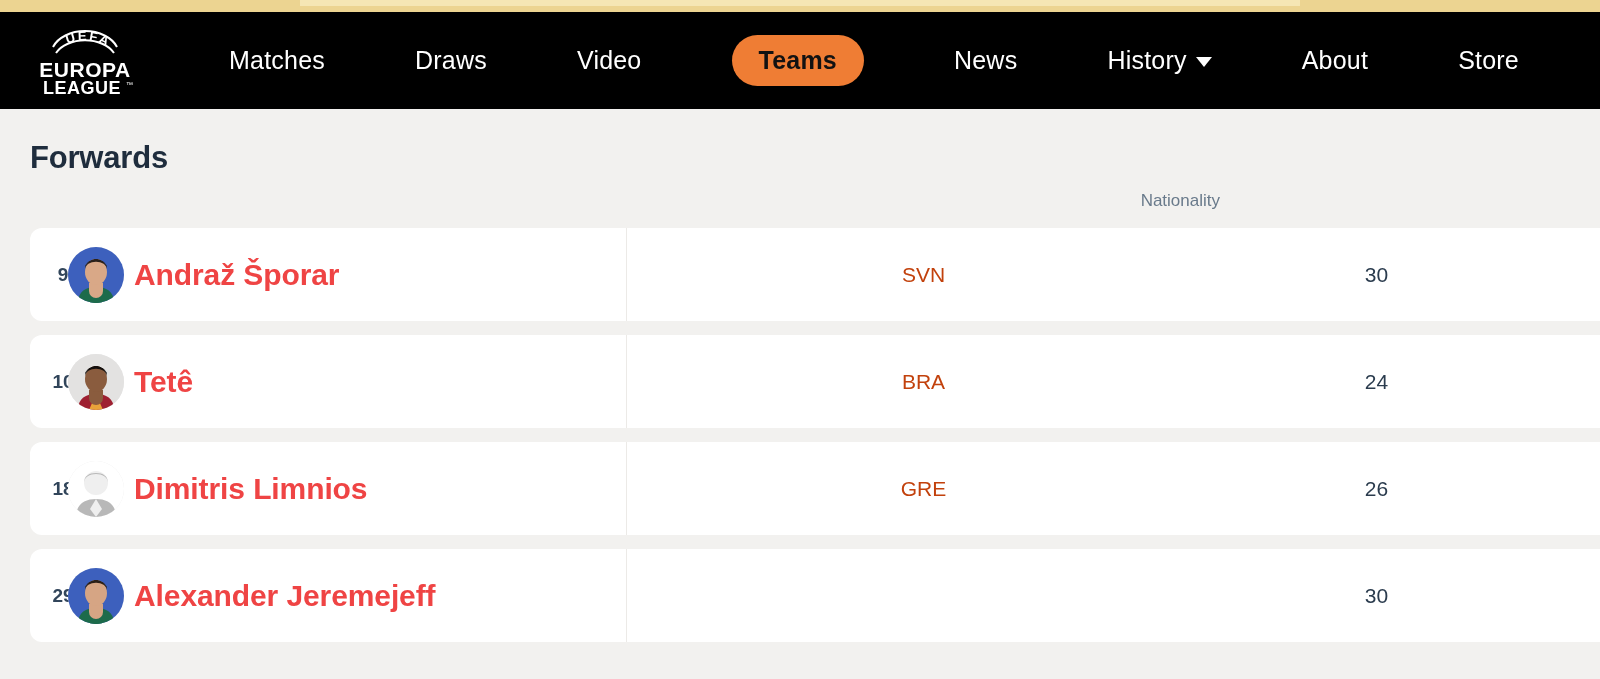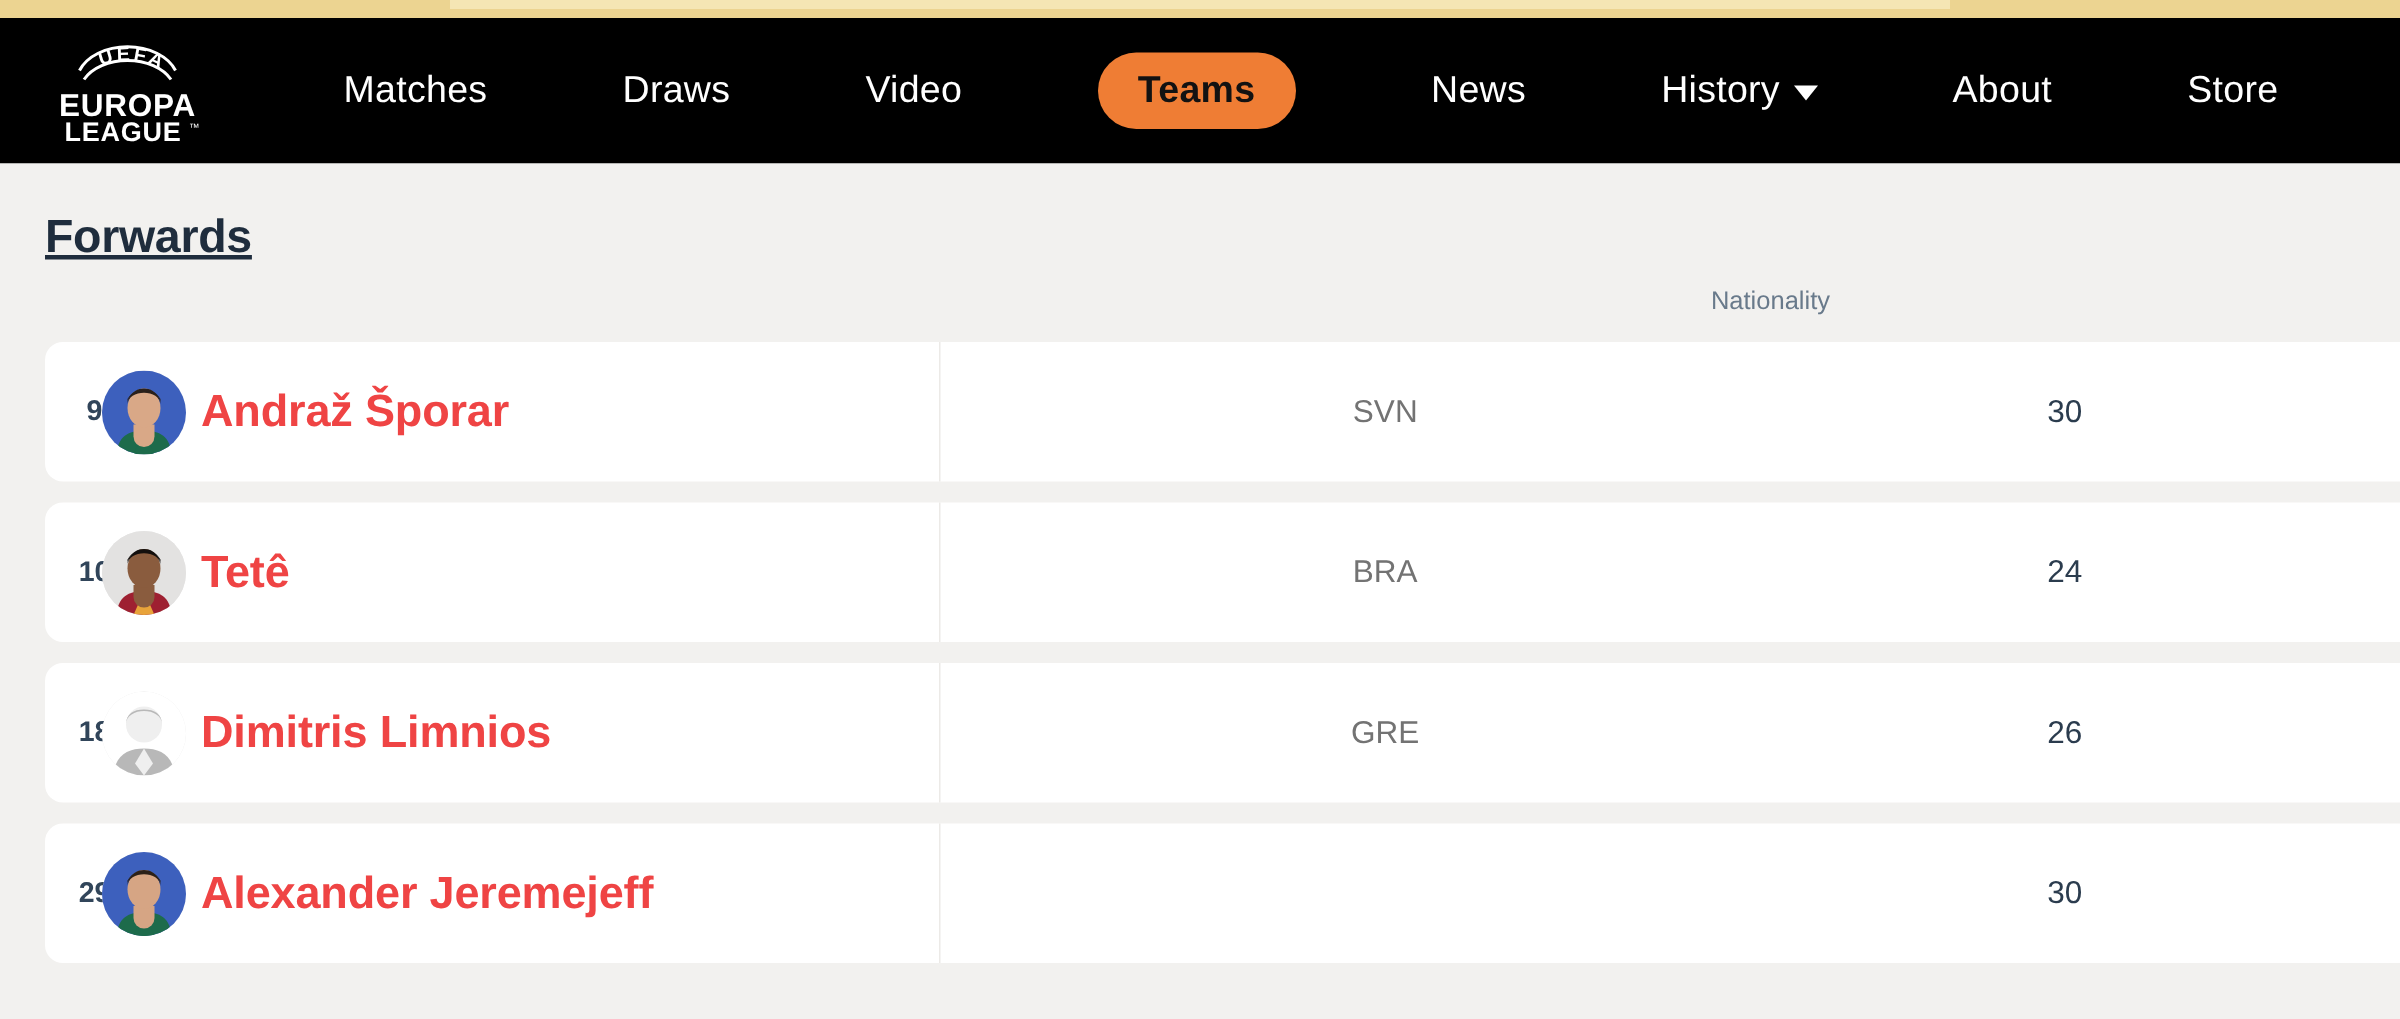--- a/index.html
+++ b/index.html
@@ -76,21 +76,20 @@
     position:absolute; top:109px; left:0;
     width:1600px; height:570px;
     background:#f2f1ef;
   }
 
   .section-title {
     position:absolute; top:31px; left:30px;
     font-size:31px; font-weight:700;
     color:#1f2d3d;
     letter-spacing:-0.2px;
-    text-decoration:underline;
   }
 
   
   .col-headers {
     position:absolute; top:82px; left:0;
     width:1600px; height:22px;
   }
   .col-head {
     position:absolute;
     font-size:17px;
@@ -142,21 +141,21 @@
   .player-name {
     position:absolute; left:104px;
     font-size:30px; font-weight:700;
     color:#ef4444;
     letter-spacing:-0.1px;
   }
 
   .nationality {
     position:absolute; left:597px;
     width:593px; text-align:center;
-    font-size:21px; color:#737373;
+    font-size:21px; color:#c2410c;
   }
 
   .age {
     position:absolute; left:1190px;
     width:313px; text-align:center;
     font-size:21px; color:#2b3c4e;
   }
 </style>
 </head>
 <body>

